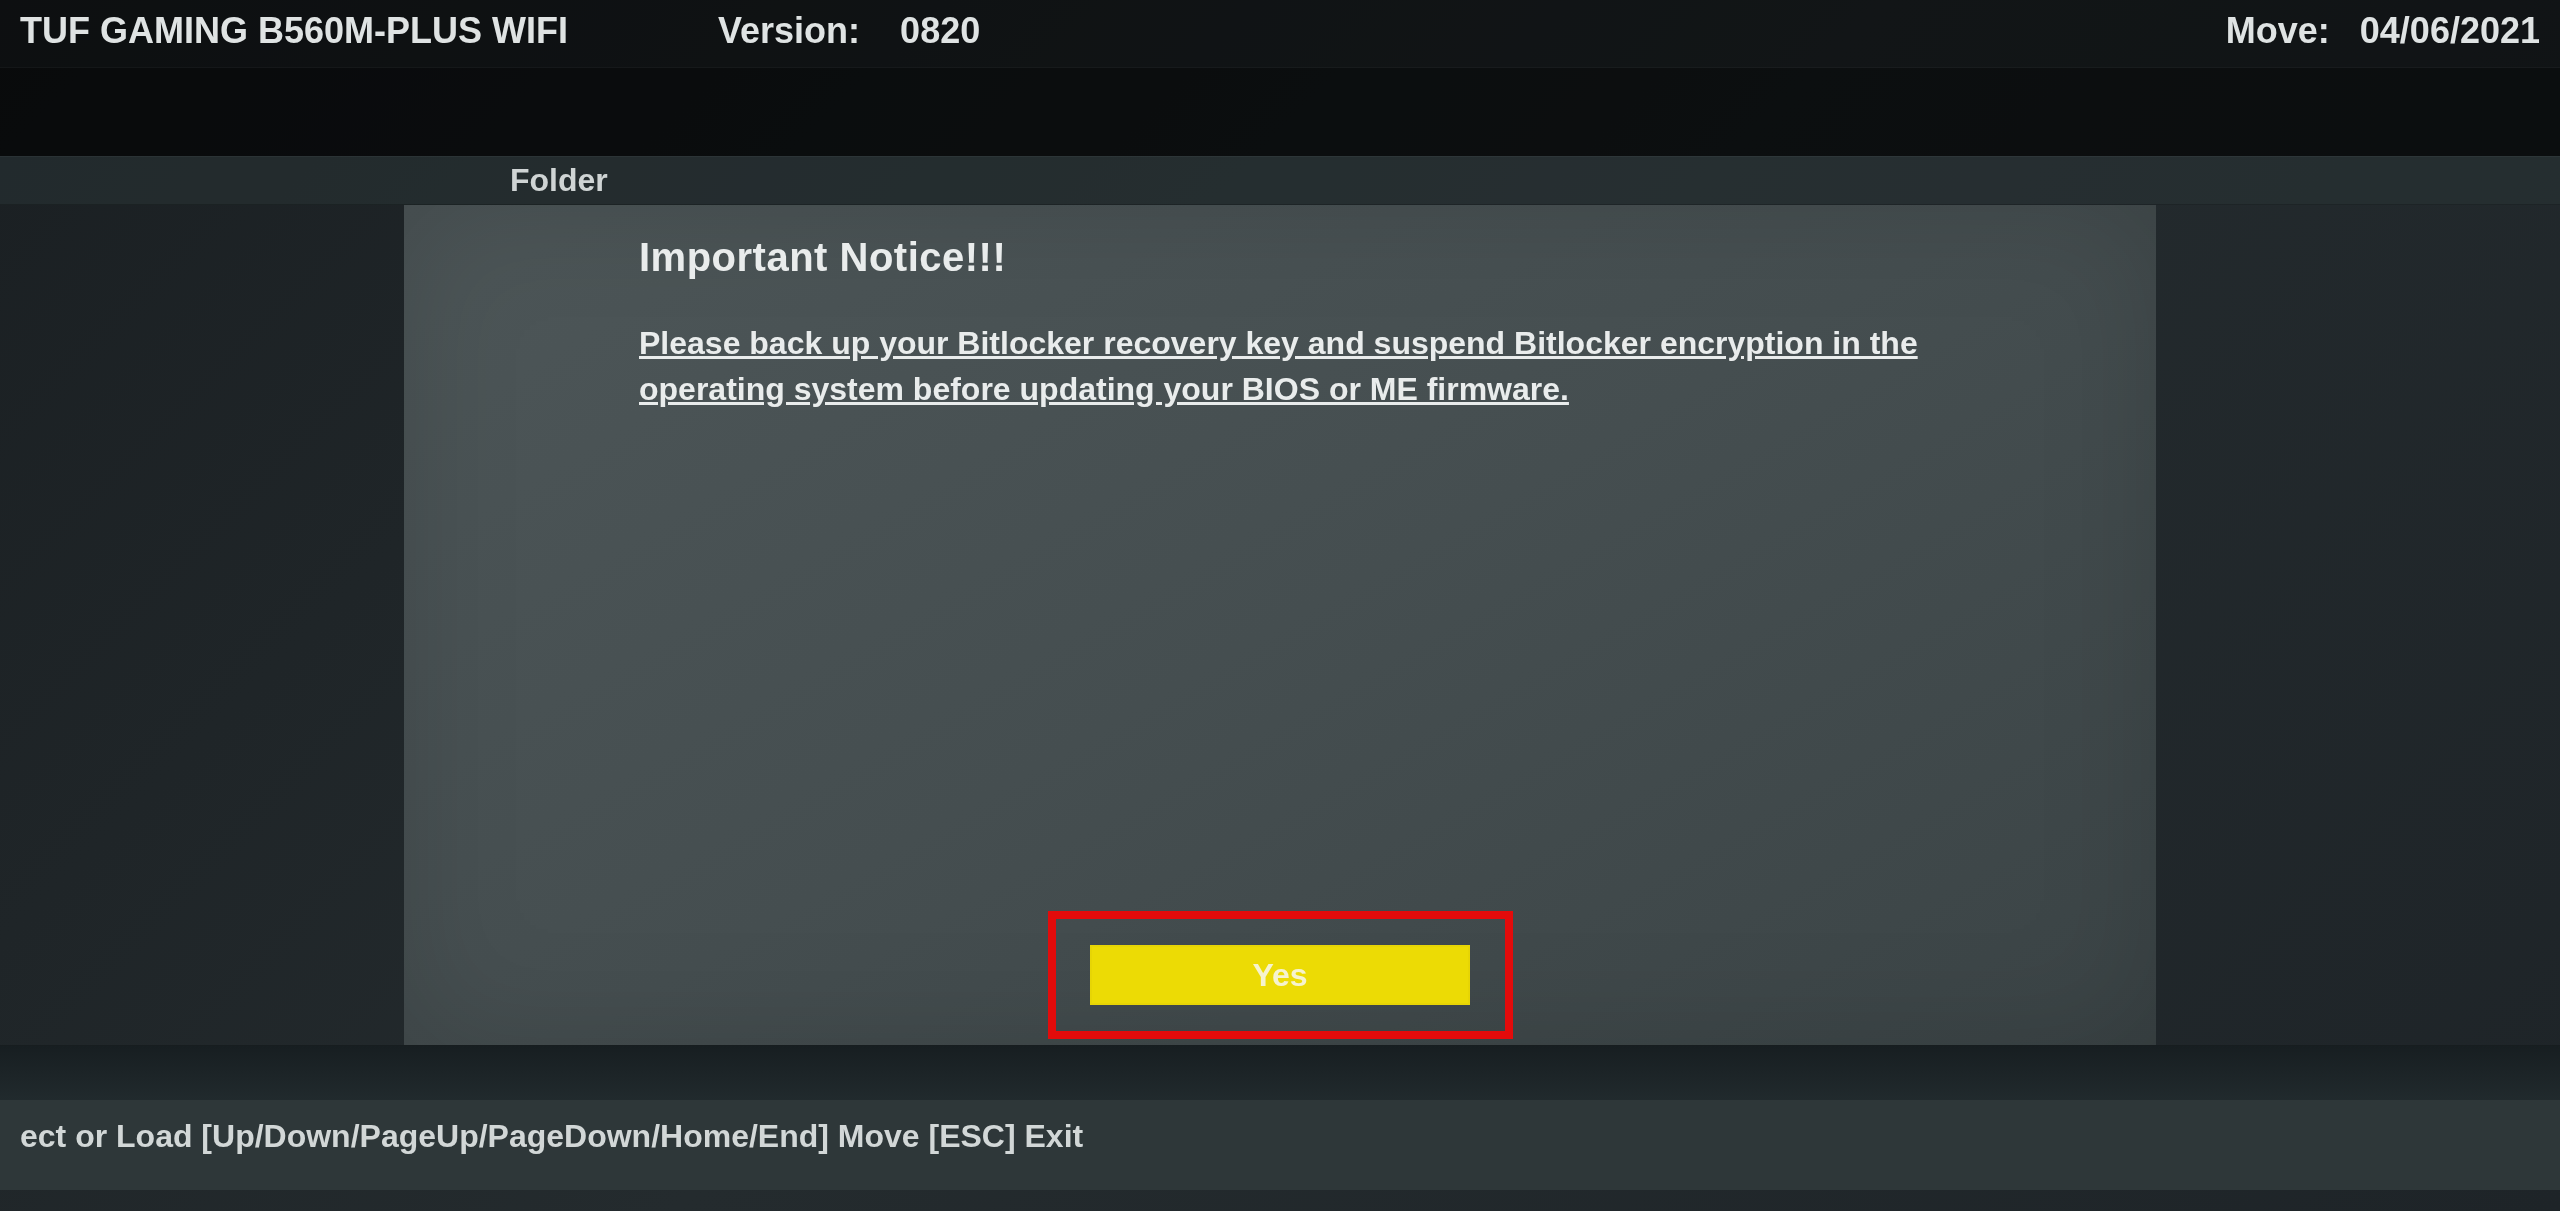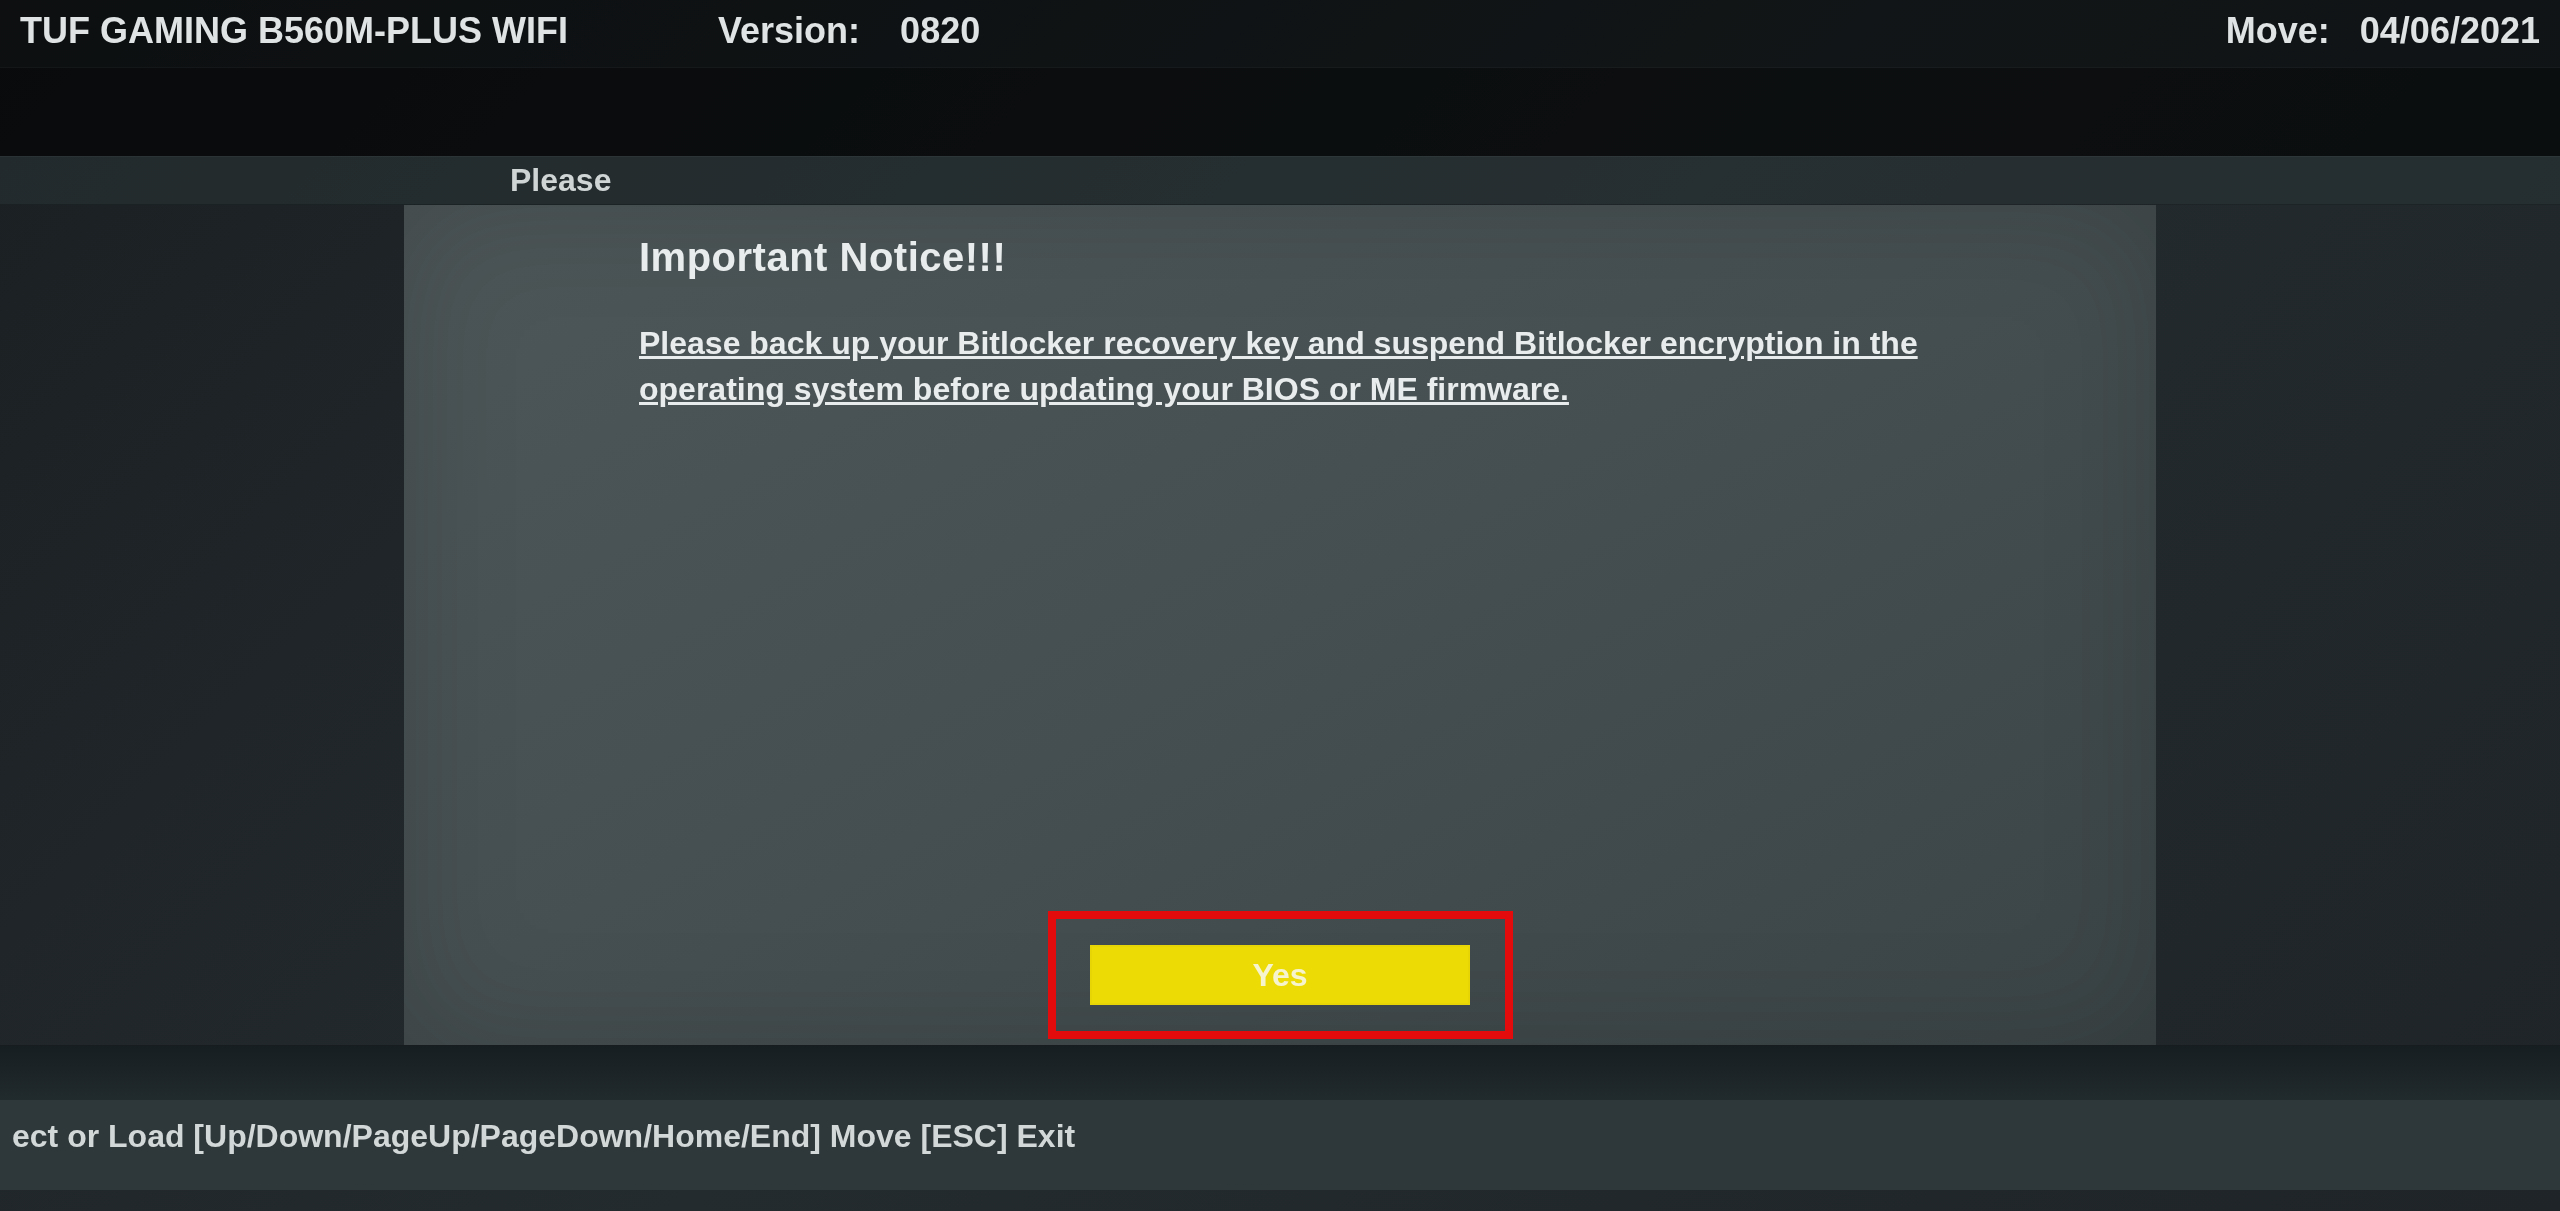--- a/index.html
+++ b/index.html
@@ -104,21 +104,21 @@
       width: 465px;
       height: 128px;
       pointer-events: none;
     }
     .dark-strip {
       height: 55px;
       background: linear-gradient(180deg, #171e21 0%, #212a2d 100%);
       border-top: 1px solid rgba(0,0,0,0.3);
     }
     .footer-hints {
-      padding: 18px 20px 0 12px;
+      padding: 18px 20px 0 20px;
       font-size: 32px;
       font-weight: bold;
       color: #d2d7d7;
       background: #2e3739;
       height: 90px;
     }
   </style>
 </head>
 <body>
 
@@ -131,21 +131,21 @@
   </div>
   <div class="header-right">
     <span>Move:</span>
     <span>&nbsp;</span>
     <span>04/06/2021</span>
   </div>
 </div>
 
 <div class="black-band"></div>
 
-<div class="folder-bar">Please</div>
+<div class="folder-bar">Folder</div>
 
 <div class="main-panel">
   <div class="notice-title">Important Notice!!!</div>
   <div class="notice-body">Please back up your Bitlocker recovery key and suspend Bitlocker encryption in the operating system before updating your BIOS or ME firmware.</div>
 
   <div class="button-row">
     <div style="position:relative;">
       <div class="highlight-box" style="left:-42px; top:-34px;"></div>
       <button class="btn btn-yes">Yes</button>
     </div>

